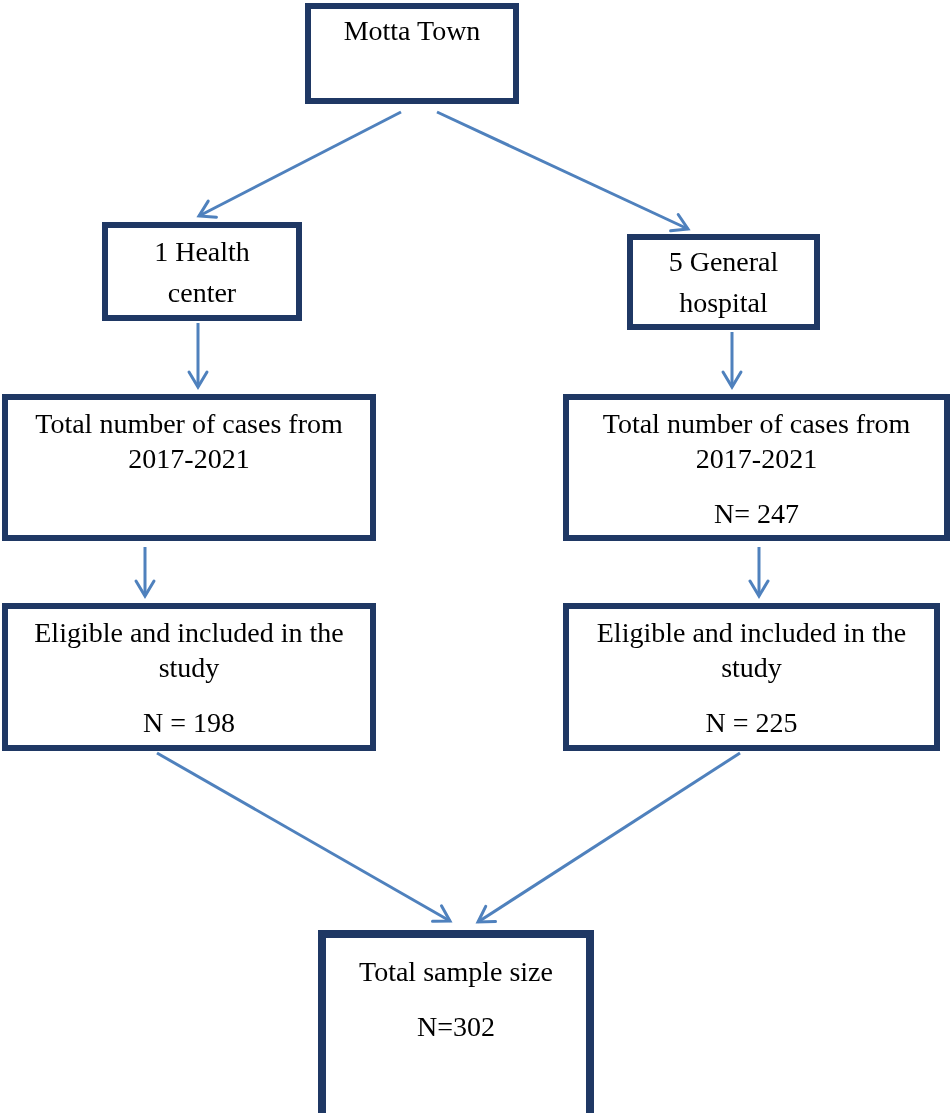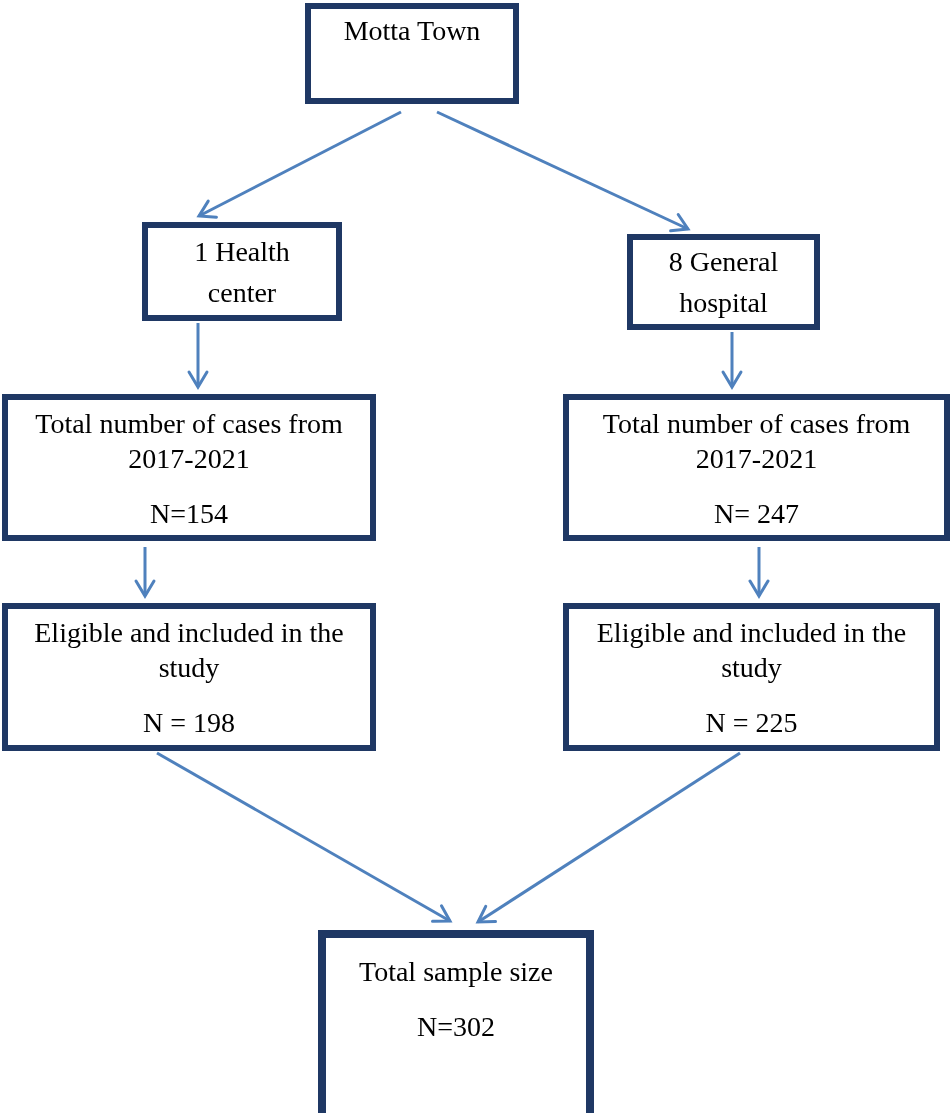--- a/index.html
+++ b/index.html
@@ -27,21 +27,21 @@
     background: #ffffff;
     text-align: center;
     font-size: 28px;
   }
   .node .label { white-space: pre-line; line-height: 35px; }
   .node .n { line-height: 35px; margin-top: 20px; }
   .node.center-text { display: flex; align-items: center; justify-content: center; }
   .node.center-text .label { line-height: 41px; }
 
   #node-root           { left: 305px; top: 3px;   width: 214px; height: 101px; padding-top: 4px; }
-  #node-health         { left: 102px; top: 222px; width: 200px; height: 99px; margin-left: 40px; }
+  #node-health         { left: 102px; top: 222px; width: 200px; height: 99px; }
   #node-hospital       { left: 627px; top: 234px; width: 193px; height: 96px; }
   #node-cases-left     { left: 2px;   top: 394px; width: 374px; height: 147px; padding-top: 6px; }
   #node-cases-right    { left: 563px; top: 394px; width: 387px; height: 147px; padding-top: 6px; }
   #node-eligible-left  { left: 2px;   top: 603px; width: 374px; height: 148px; padding-top: 6px; }
   #node-eligible-right { left: 563px; top: 603px; width: 377px; height: 148px; padding-top: 6px; }
   #node-total          { left: 318px; top: 930px; width: 276px; height: 218px; border-width: 8px; padding-top: 16px; }
 </style>
 </head>
 <body>
 
@@ -66,28 +66,27 @@
   <div class="node" id="node-root">
     <div class="label">Motta Town</div>
   </div>
 
   <div class="node center-text" id="node-health">
     <div class="label">1 Health
 center</div>
   </div>
 
   <div class="node center-text" id="node-hospital">
-    <div class="label">8 General
+    <div class="label">5 General
 hospital</div>
   </div>
 
   <div class="node" id="node-cases-left">
     <div class="label">Total number of cases from
 2017-2021</div>
-    <div class="n">N=154</div>
   </div>
 
   <div class="node" id="node-cases-right">
     <div class="label">Total number of cases from
 2017-2021</div>
     <div class="n">N= 247</div>
   </div>
 
   <div class="node" id="node-eligible-left">
     <div class="label">Eligible and included in the

